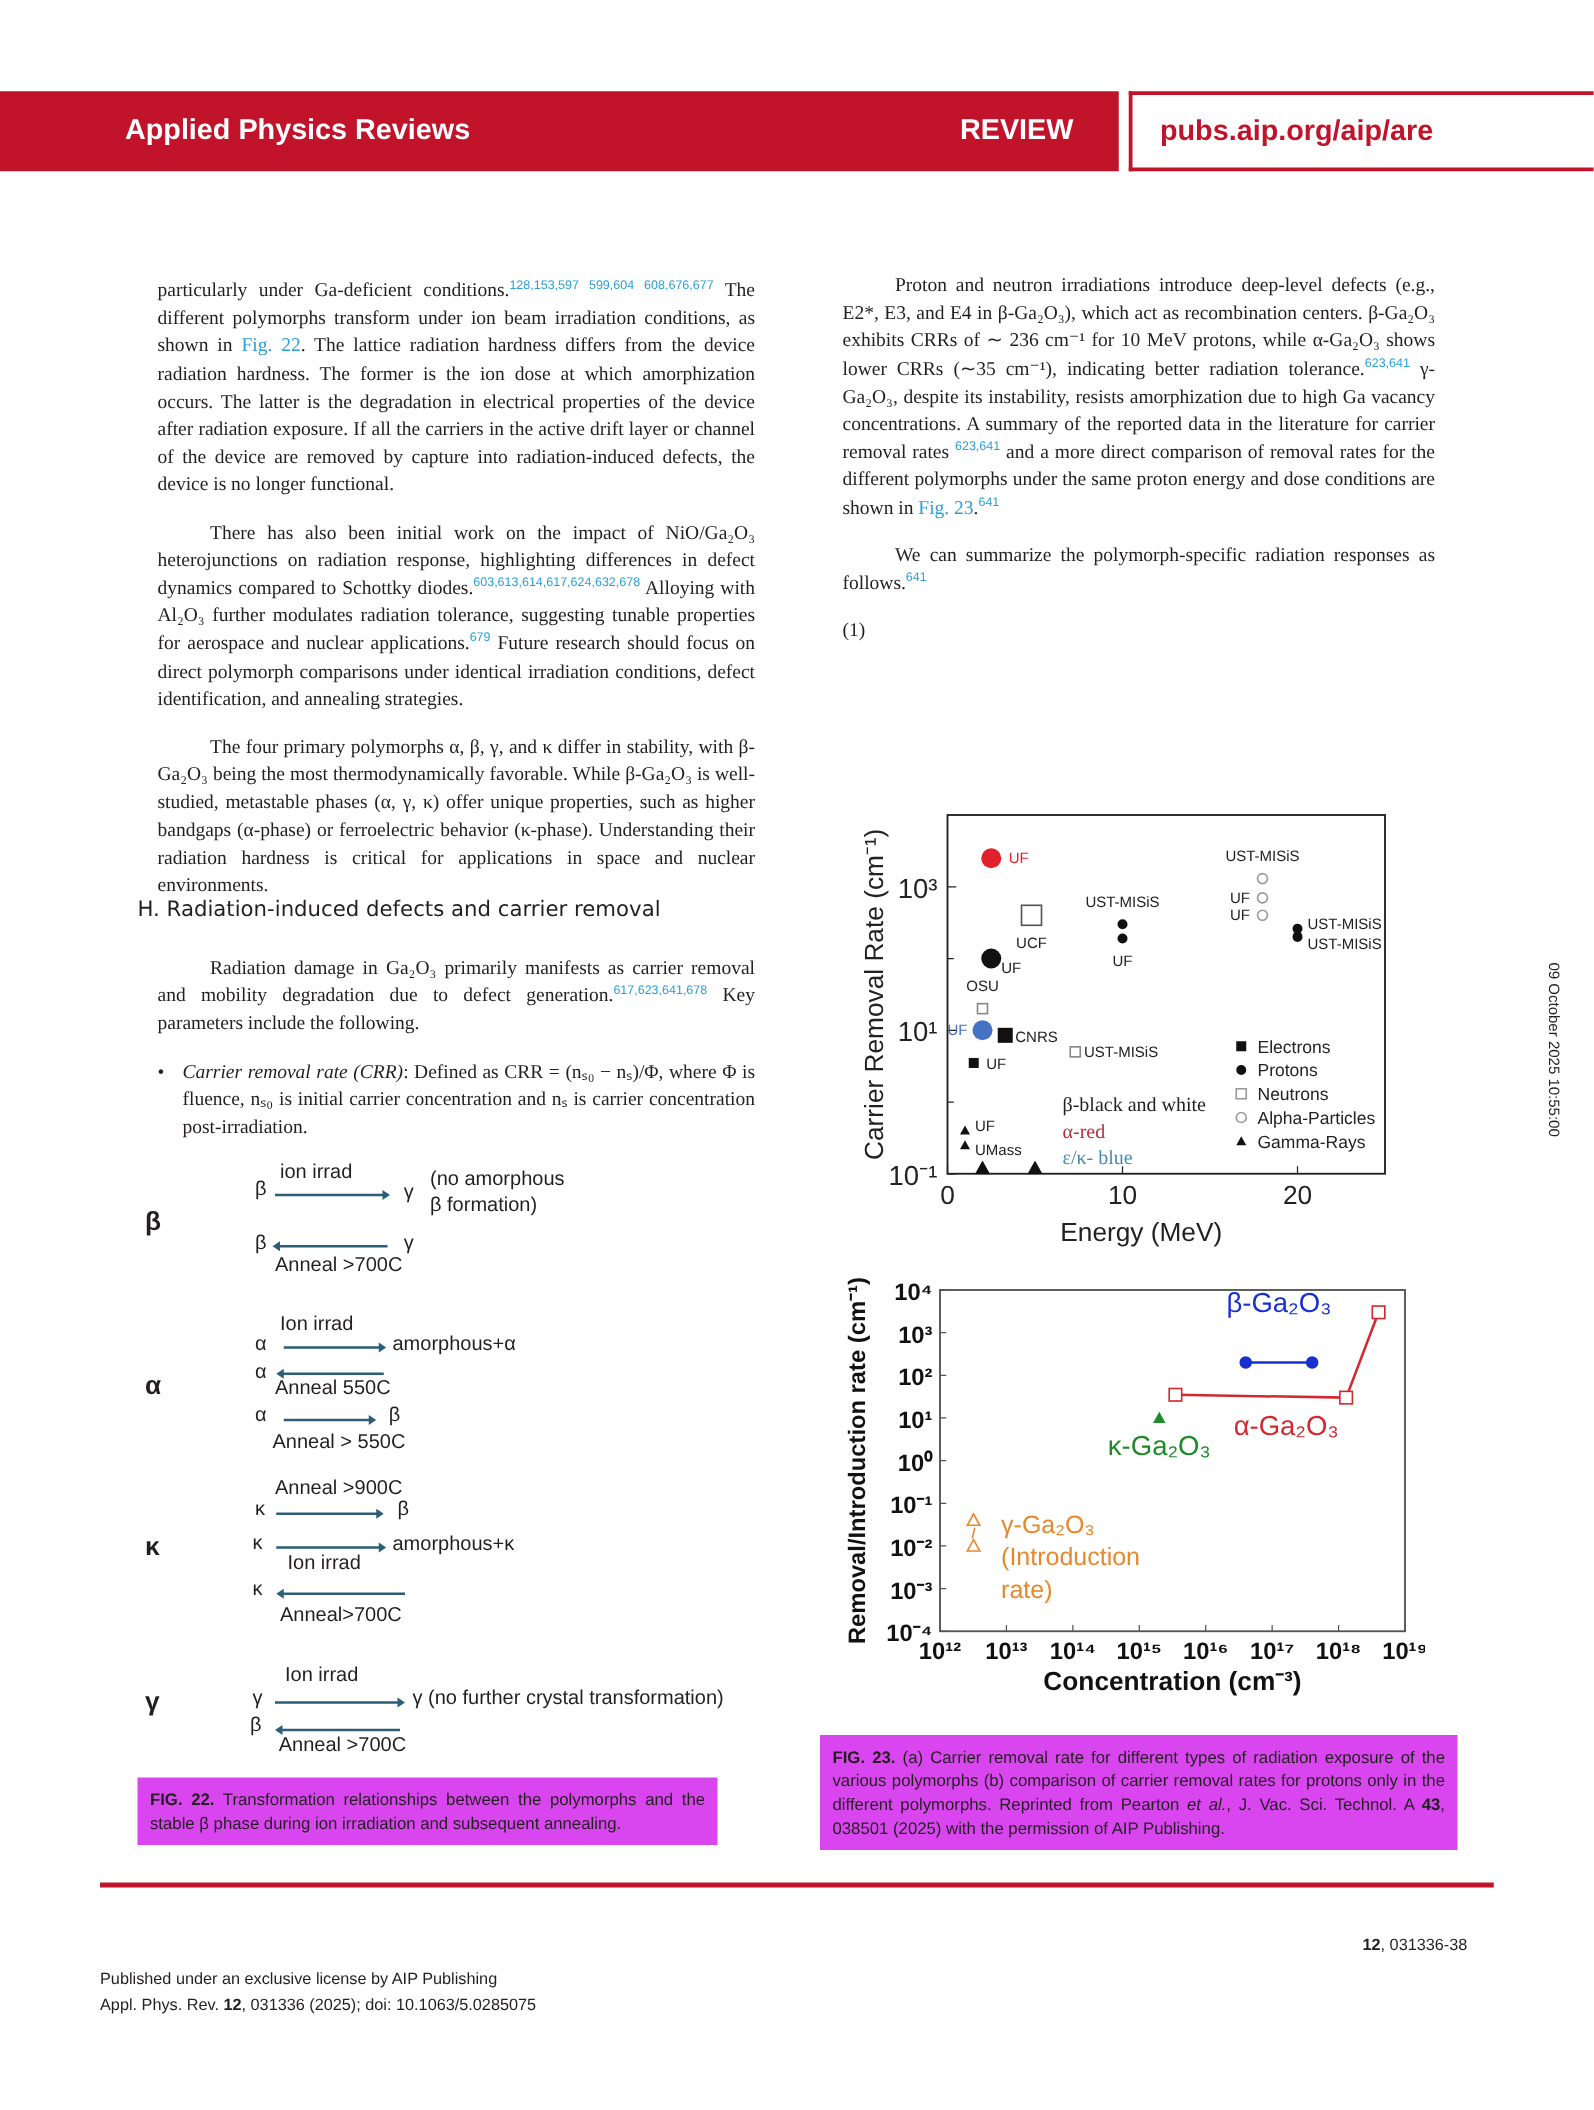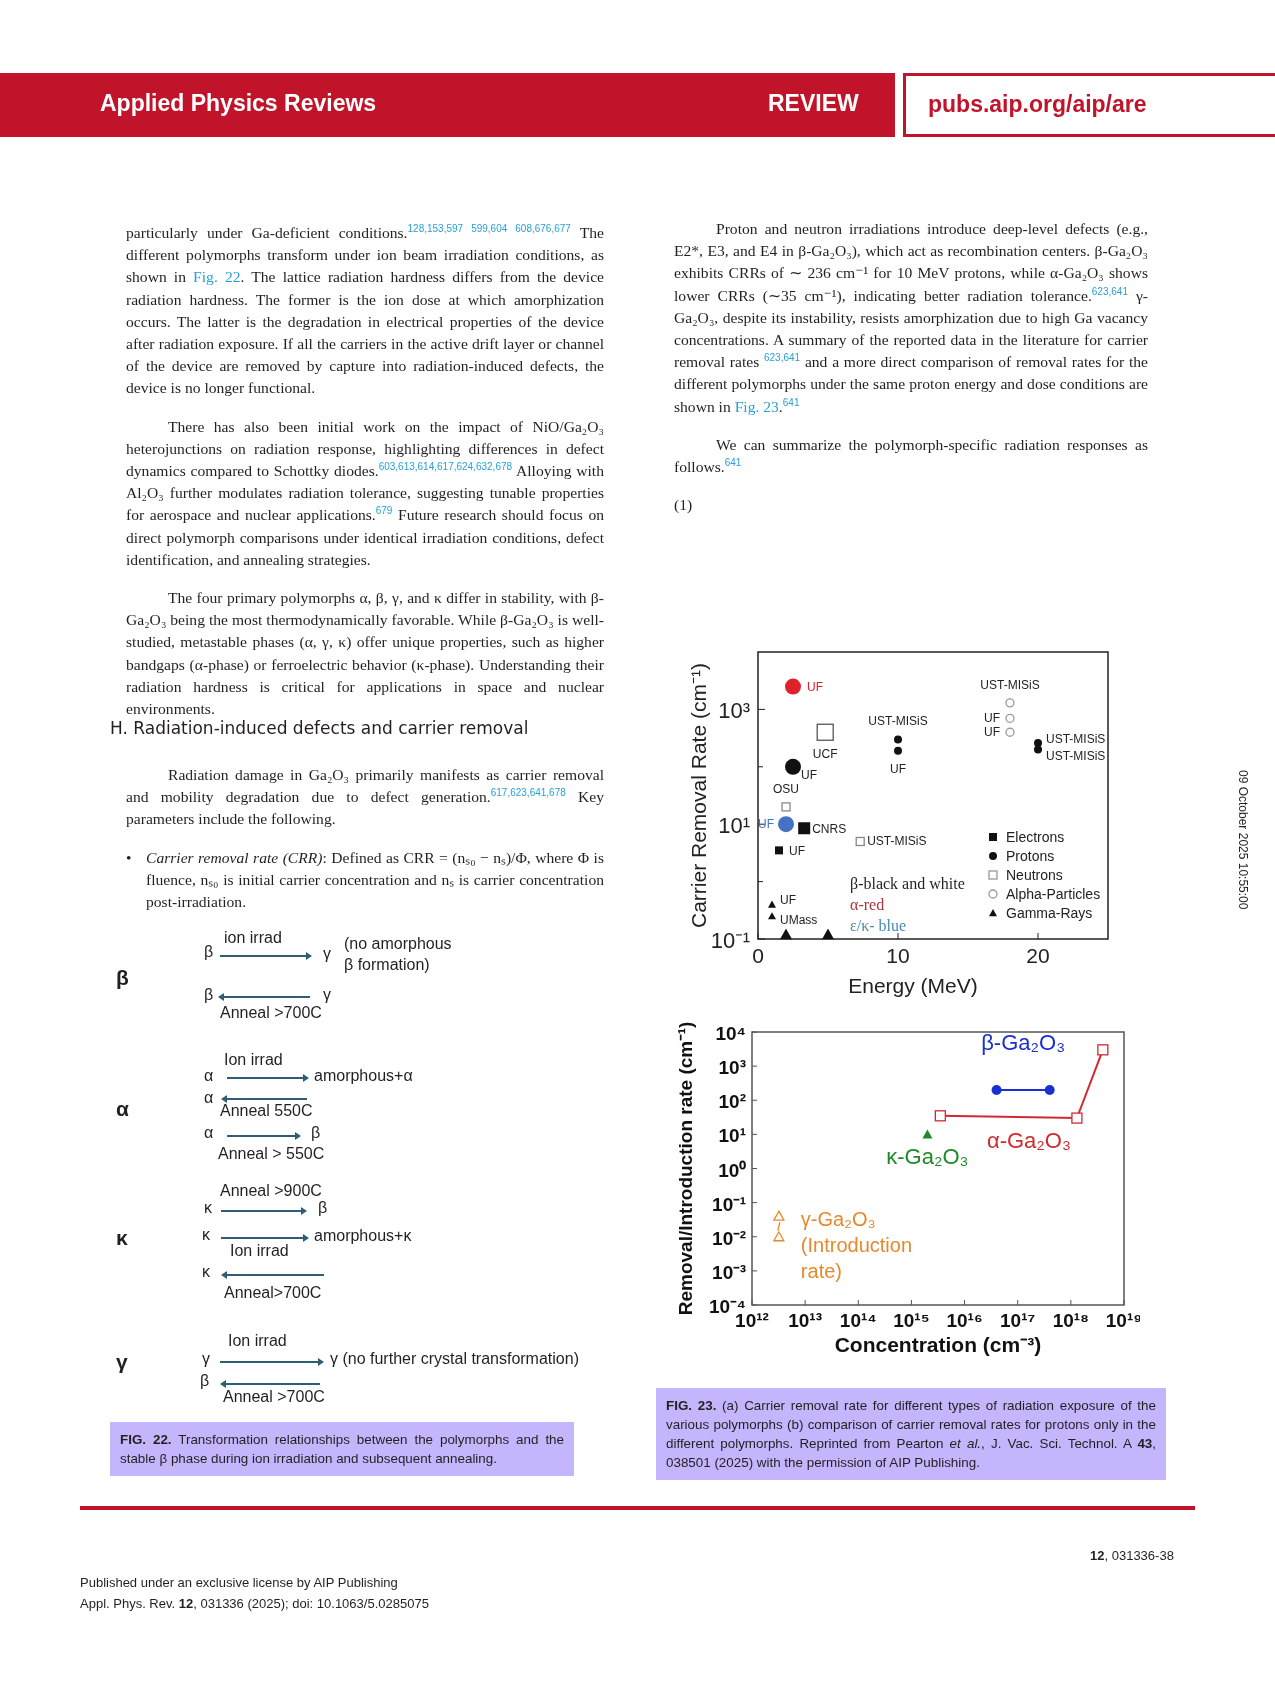--- a/index.html
+++ b/index.html
@@ -18,21 +18,21 @@
   .bullet { position: relative; padding-left: 20px; }
   .bullet::before { content: "•"; position: absolute; left: 0; }
   .numbered { position: relative; padding-left: 32px; }
   .numbered .num { position: absolute; left: 0; }
   .diagram { position: absolute; left: 100px; top: 920px; width: 520px; height: 500px; font-family: "Liberation Sans", sans-serif; font-size: 16px; color: #231f20; }
   .diagram .t { position: absolute; white-space: nowrap; }
   .diagram .big { font-weight: bold; font-size: 21px; }
   .arrow { position: absolute; height: 2px; background: #2d5e75; }
   .arrow.r::after { content: ""; position: absolute; right: -2px; top: -3px; border-left: 6px solid #2d5e75; border-top: 4px solid transparent; border-bottom: 4px solid transparent; }
   .arrow.l::before { content: ""; position: absolute; left: -2px; top: -3px; border-right: 6px solid #2d5e75; border-top: 4px solid transparent; border-bottom: 4px solid transparent; }
-  .caption { position: absolute; background: #c4b5fd; font-family: "Liberation Sans", sans-serif; font-size: 13.4px; line-height: 19px; padding: 8px 10px; color: #231f20; text-align: justify; }
+  .caption { position: absolute; background: #d946ef; font-family: "Liberation Sans", sans-serif; font-size: 13.4px; line-height: 19px; padding: 8px 10px; color: #231f20; text-align: justify; }
   .caption b { font-weight: bold; }
   .footer-rule { position: absolute; left: 80px; top: 1506px; width: 1115px; height: 4px; background: #c1132a; }
   .footer { position: absolute; font-family: "Liberation Sans", sans-serif; font-size: 13px; color: #231f20; }
   .sidestamp { position: absolute; left: 1236px; top: 770px; writing-mode: vertical-rl; font-family: "Liberation Sans", sans-serif; font-size: 12px; color: #231f20; }
   svg text { font-family: "Liberation Sans", sans-serif; }
 </style>
 </head>
 <body>
 
 <div class="hdr-bar"></div>

